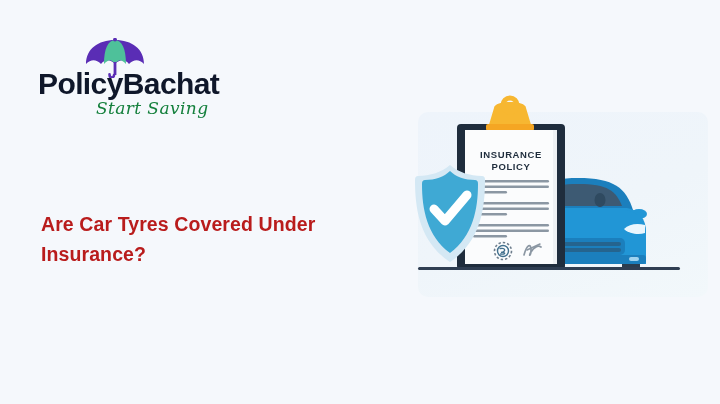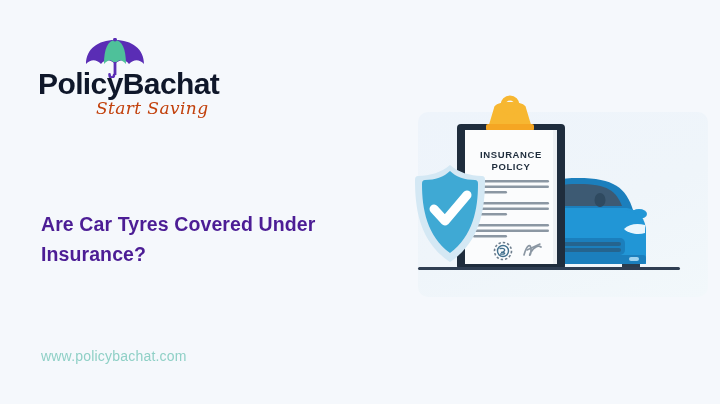--- a/index.html
+++ b/index.html
@@ -57,35 +57,35 @@
     line-height: 1;
     white-space: nowrap;
   }
   .tagline {
     position: absolute;
     left: 58px;
     top: 60px;
     font-family: "DejaVu Serif", serif;
     font-style: italic;
     font-size: 17px;
-    color: #c2410c;
+    color: #15803d;
     letter-spacing: 0.4px;
     white-space: nowrap;
   }
 
   
   .headline {
     position: absolute;
     left: 41px;
     top: 196px;
     width: 350px;
     font-size: 19.5px;
     font-weight: bold;
     line-height: 1.55;
-    color: #4c1d95;
+    color: #b91c1c;
     letter-spacing: 0.1px;
   }
 
   
   .site-url {
     position: absolute;
     left: 41px;
     top: 348px;
     font-size: 14px;
     color: #8fd0c6;
@@ -126,21 +126,20 @@
         <circle cx="31" cy="1.6" r="1.9" fill="#5a2db5"></circle>
       </svg>
     </div>
 
     <div class="wordmark">PolicyBachat</div>
     <div class="tagline">Start Saving</div>
   </div>
 
   <h1 class="headline">Are Car Tyres Covered Under Insurance?</h1>
 
-  <div class="site-url">www.policybachat.com</div>
 
   <div class="illustration">
     <svg width="300" height="195" viewBox="0 0 300 195">
 
       <g>
 
         <rect x="108" y="168" width="18" height="10" rx="3" fill="#2b3d4f"></rect>
         <rect x="212" y="168" width="18" height="10" rx="3" fill="#2b3d4f"></rect>
 
         <path d="M118 118 C124 96 134 86 168 86 C204 86 216 96 223 118 Z" fill="#1b7fbd"></path>

